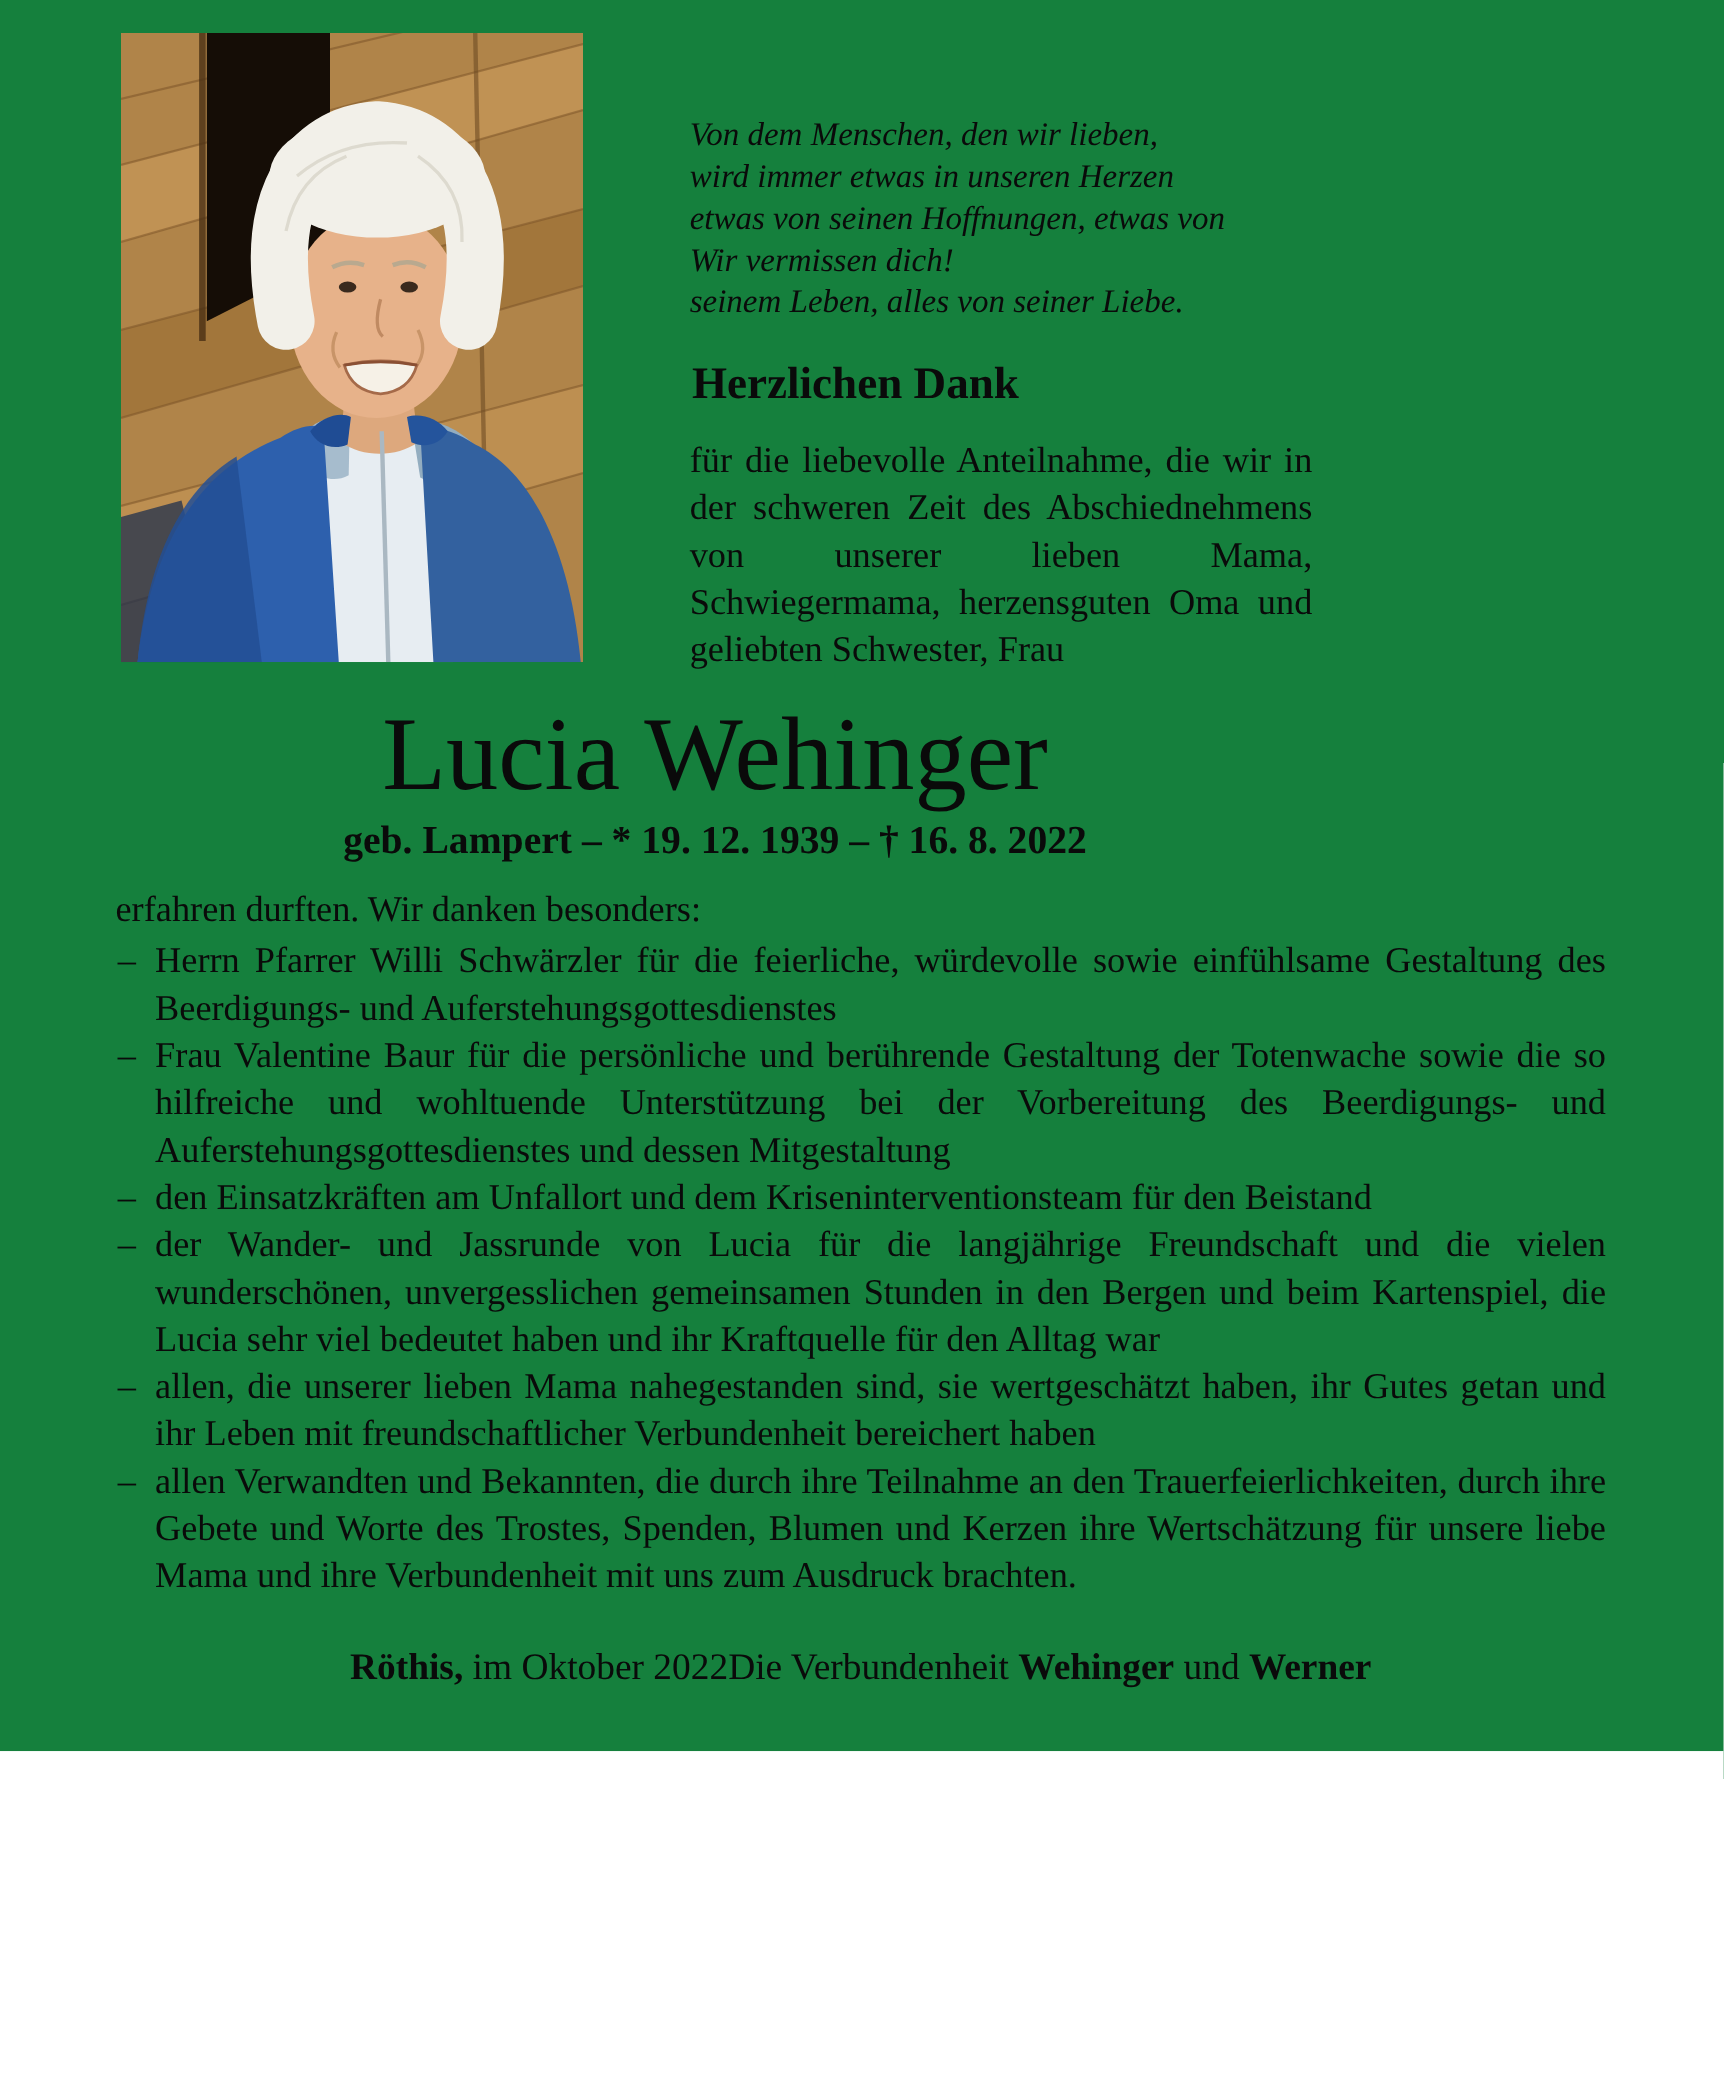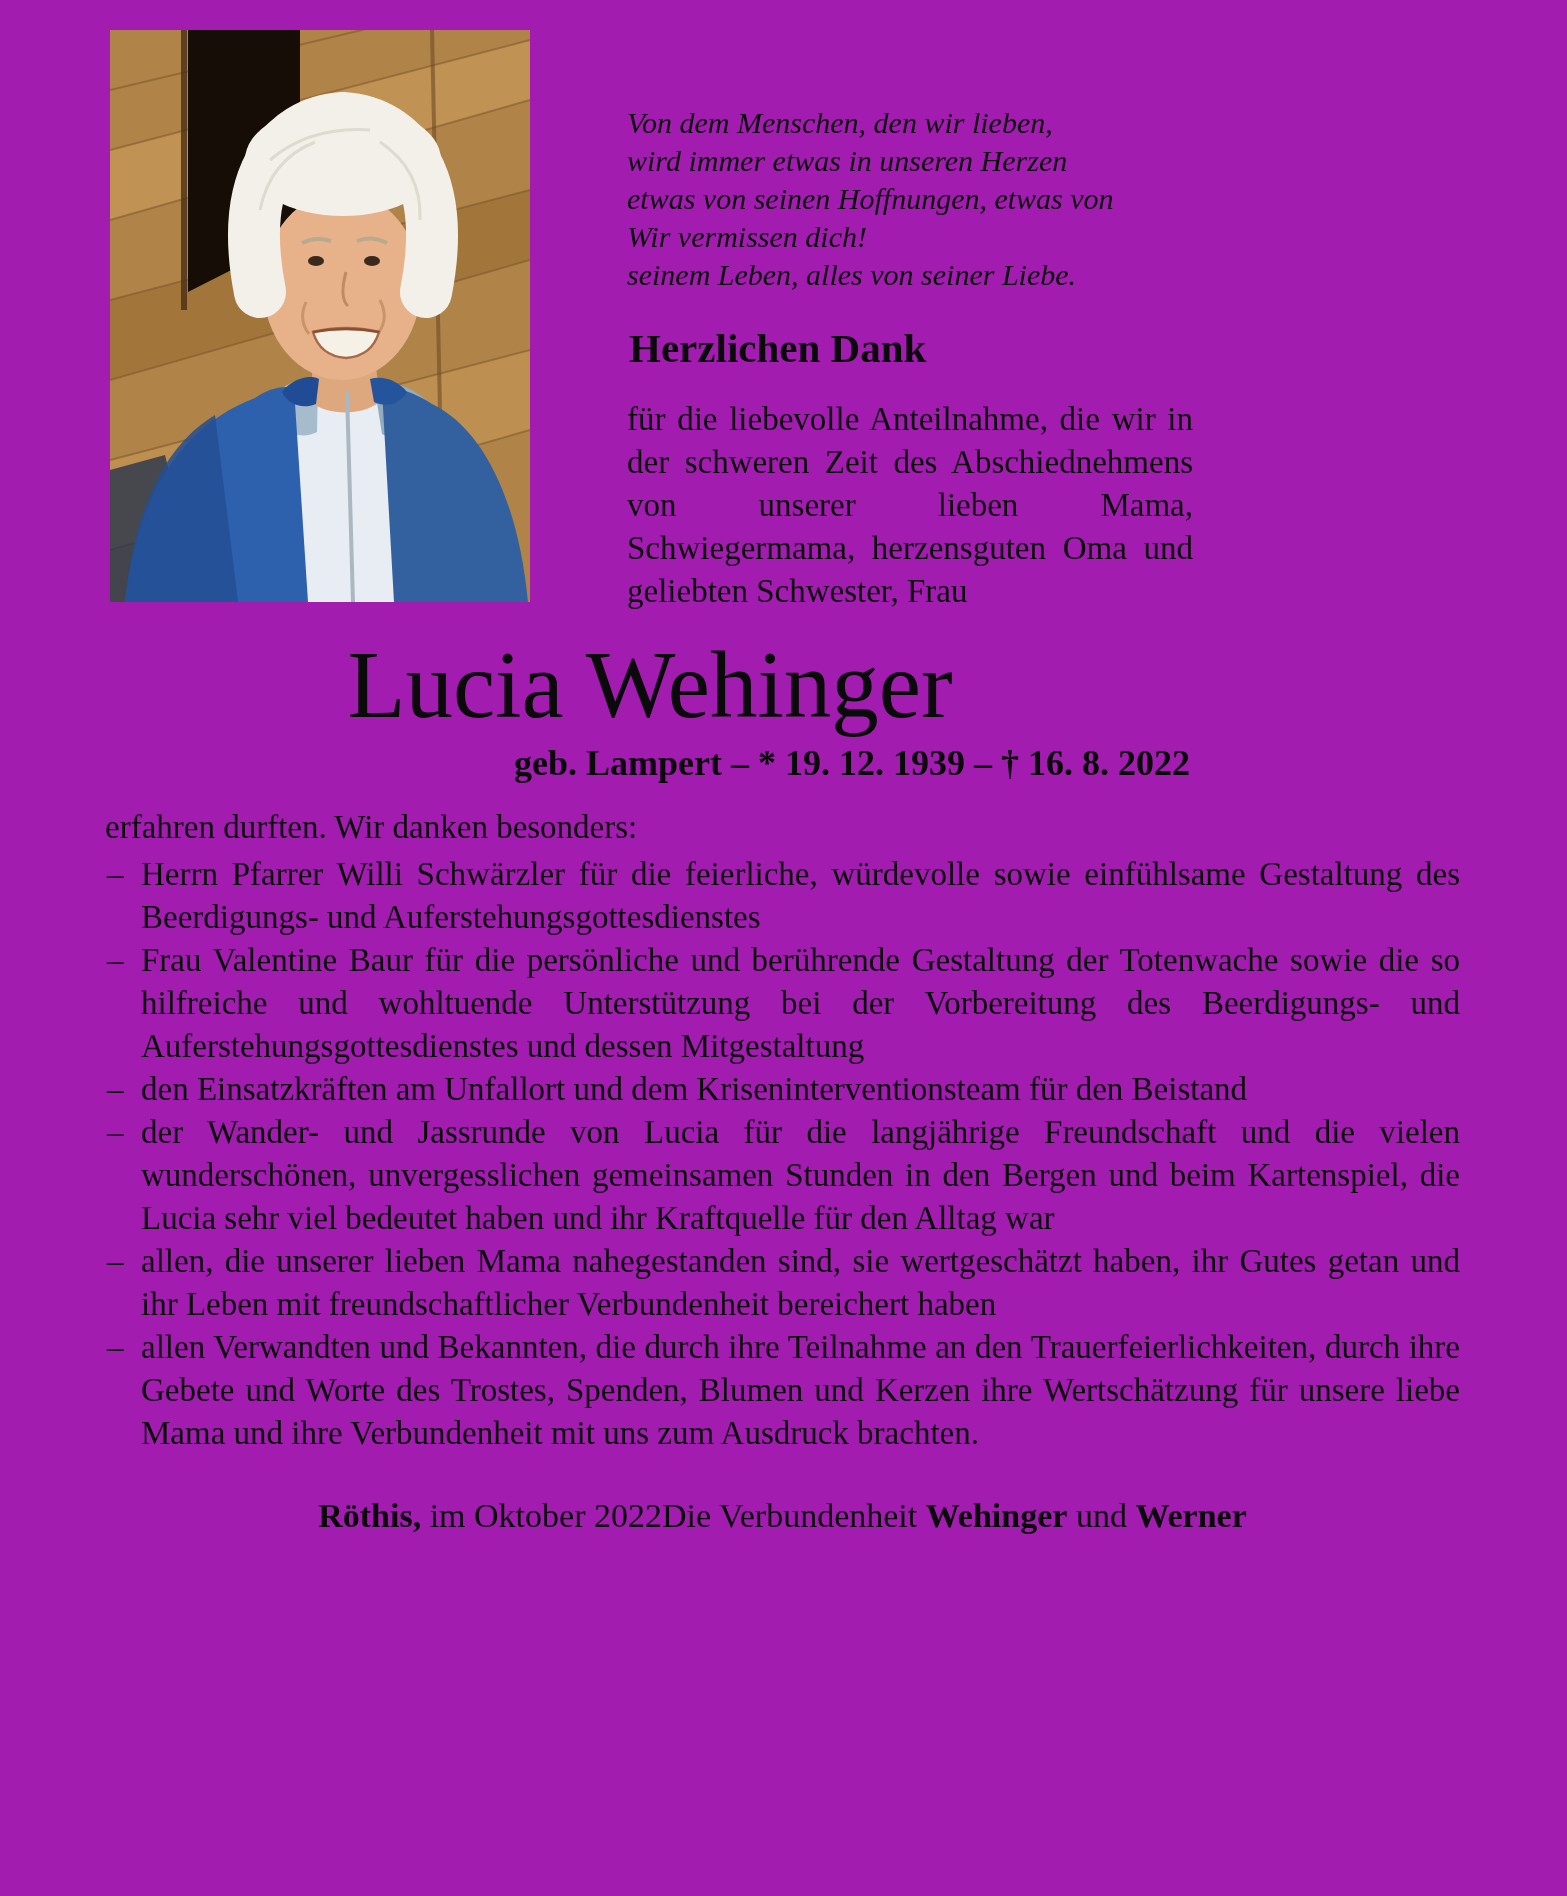--- a/index.html
+++ b/index.html
@@ -1,36 +1,36 @@
 <!DOCTYPE html>
 <html lang="de"><head>
 <meta charset="utf-8">
 <style>
   html, body { margin: 0; padding: 0; background: #ffffff; }
   .page {
     width: 1567px;
-    height: 1896px;
+    height: 1592px;
     box-sizing: border-box;
-    background: #a21caf;
+    background: #15803d;
     color: #0a0a0a;
     font-family: "Liberation Serif", serif;
     padding: 30px 107px 36px 105px;
     overflow: hidden;
   }
   .top { display: flex; margin-left: 5px; }
   .photo-frame { width: 420px; height: 572px; flex: 0 0 auto; overflow: hidden; }
   .photo-frame svg { display: block; width: 420px; height: 572px; }
   .right-col { margin-left: 97px; width: 566px; padding-top: 74px; }
   .quote { font-style: italic; font-size: 30px; line-height: 38px; }
   .quote div { white-space: nowrap; }
   .thanks-heading { font-size: 41px; font-weight: bold; margin: 30px 0 0 2px; }
   .intro { font-size: 33px; line-height: 43px; text-align: justify; hyphens: auto; margin: 26px 0 0 0; }
   .name-block { width: 1080px; margin: 24px 0 0 5px; text-align: center; }
   .name { font-size: 95px; font-weight: normal; line-height: 1.02; margin: 0; letter-spacing: 0; }
-  .dates { font-size: 36px; font-weight: bold; margin-top: 8px; text-align: right; }
+  .dates { font-size: 36px; font-weight: bold; margin-top: 8px; }
   .lead { font-size: 33px; line-height: 43px; margin: 22px 0 0 0; }
   .thanks-list { margin-top: 4px; }
   .thanks-item { position: relative; padding-left: 36px; font-size: 33px; line-height: 43px; text-align: justify; hyphens: auto; }
   .thanks-item .dash { position: absolute; left: 2px; top: 0; }
   .footer { display: flex; justify-content: center; align-items: baseline; font-size: 34px; margin-top: 42px; }
   .b { font-weight: bold; }
 </style>
 </head>
 <body>
 

